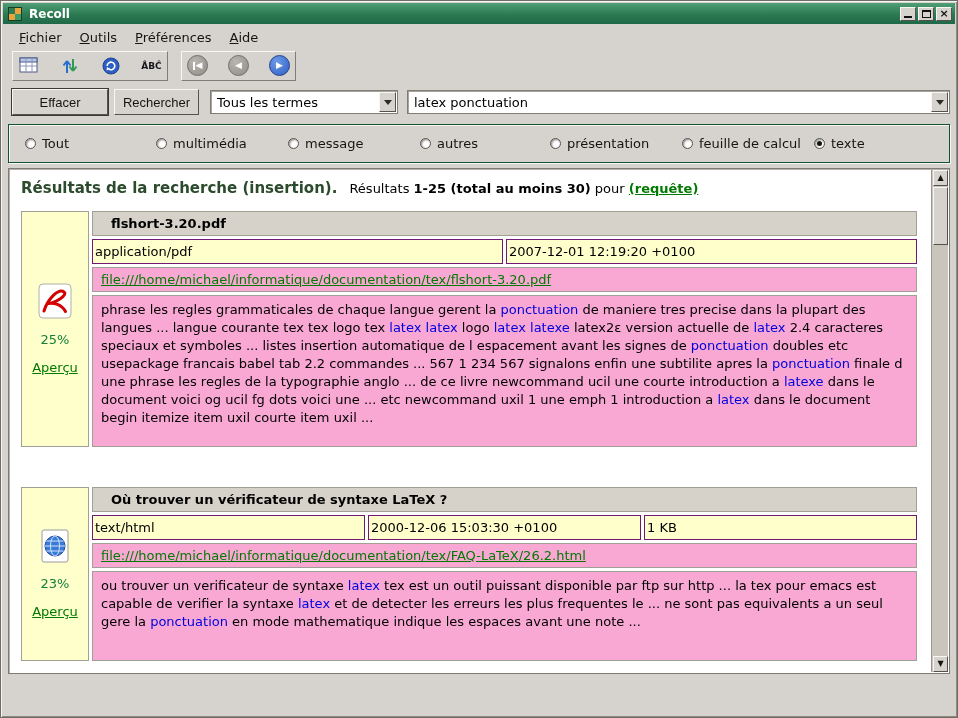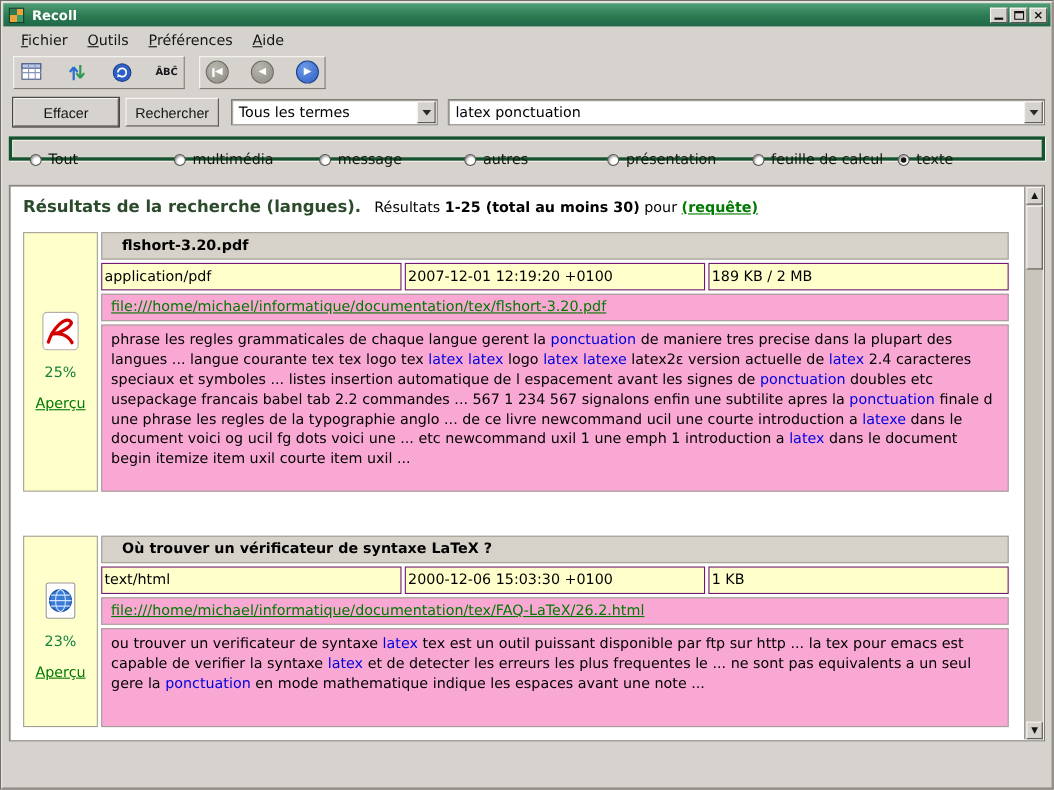--- a/index.html
+++ b/index.html
@@ -93,22 +93,22 @@
     width: 0; height: 0;
     border-left: 4px solid transparent; border-right: 4px solid transparent;
     border-top: 5px solid #2a2a24;
   }
   .query-input {
     border: none; outline: none; background: transparent; width: 100%;
     font-family: "DejaVu Sans", "Liberation Sans", sans-serif; font-size: 13px; color: #000;
   }
   
   .filter-frame {
-    position: absolute; top: 124px; left: 8px; right: 8px; height: 22px;
-    border: 3px solid #14532d; box-shadow: inset 1px 1px 0 #f7f6f3, 1px 1px 0 #f7f6f3; text-align: right;
+    position: absolute; top: 124px; left: 8px; right: 8px; height: 39px;
+    border: 1px solid #14532d; box-shadow: inset 1px 1px 0 #f7f6f3, 1px 1px 0 #f7f6f3; text-align: right;
   }
   .radio-item {
     position: absolute; top: 11px; display: flex; align-items: center; gap: 6px;
     color: #15150f; cursor: default;
   }
   .rb {
     width: 11px; height: 11px; border-radius: 50%; background: #fff;
     border: 1px solid #55524c; box-shadow: inset 1px 1px 2px rgba(0,0,0,0.45);
     display: flex; align-items: center; justify-content: center;
   }
@@ -287,38 +287,37 @@
   <label class="radio-item" style="left:805px">
     <span class="rb on"></span>
     <span>texte</span>
   </label>
 </div>
 
 <div class="results-panel">
   <div class="results-content">
 
     <div class="res-header">
-      <span class="res-title">Résultats de la recherche (langues).</span><span class="res-sub"><span>Résultats</span> <b>1-25 (total au moins 30)</b> <span>pour</span> <a class="query-link">(requête)</a></span>
+      <span class="res-title">Résultats de la recherche (insertion).</span><span class="res-sub"><span>Résultats</span> <b>1-25 (total au moins 30)</b> <span>pour</span> <a class="query-link">(requête)</a></span>
     </div>
 
     <div class="result">
       <div class="left-cell">
         <svg width="34" height="36" viewBox="0 0 34 36">
           <rect x="1" y="1" width="32" height="34" rx="4" fill="#fff" stroke="#b2afa8"></rect>
           <path d="M6 28 C10 15 21 5 26 9 C30 12 18 20 8 21 C16 18.5 24 22 27.5 28.5" fill="none" stroke="#d40000" stroke-width="3" stroke-linecap="round"></path>
         </svg>
         <span class="relevance">25%</span>
         <a class="preview-link">Aperçu</a>
       </div>
       <div class="rtable">
         <div class="row title-row">flshort-3.20.pdf</div>
         <div class="meta-row">
           <div class="meta-cell">application/pdf</div>
           <div class="meta-cell">2007-12-01 12:19:20 +0100</div>
-          <div class="meta-cell">189 KB / 2 MB</div>
         </div>
         <div class="row">
           <a class="url-link">file:///home/michael/informatique/documentation/tex/flshort-3.20.pdf</a>
         </div>
         <div class="row snippet snippet-1"><span>phrase les regles grammaticales de chaque langue gerent la </span><span class="hl">ponctuation</span><span> de maniere tres precise dans la plupart des langues ... langue courante tex tex logo tex </span><span class="hl">latex latex</span><span> logo </span><span class="hl">latex latexe</span><span> latex2ε version actuelle de </span><span class="hl">latex</span><span> 2.4 caracteres speciaux et symboles ... listes insertion automatique de l espacement avant les signes de </span><span class="hl">ponctuation</span><span> doubles etc usepackage francais babel tab 2.2 commandes ... 567 1 234 567 signalons enfin une subtilite apres la </span><span class="hl">ponctuation</span><span> finale d une phrase les regles de la typographie anglo ... de ce livre newcommand ucil une courte introduction a </span><span class="hl">latexe</span><span> dans le document voici og ucil fg dots voici une ... etc newcommand uxil 1 une emph 1 introduction a </span><span class="hl">latex</span><span> dans le document begin itemize item uxil courte item uxil ...</span></div>
       </div>
     </div>
 
     <div class="result">
       <div class="left-cell">

